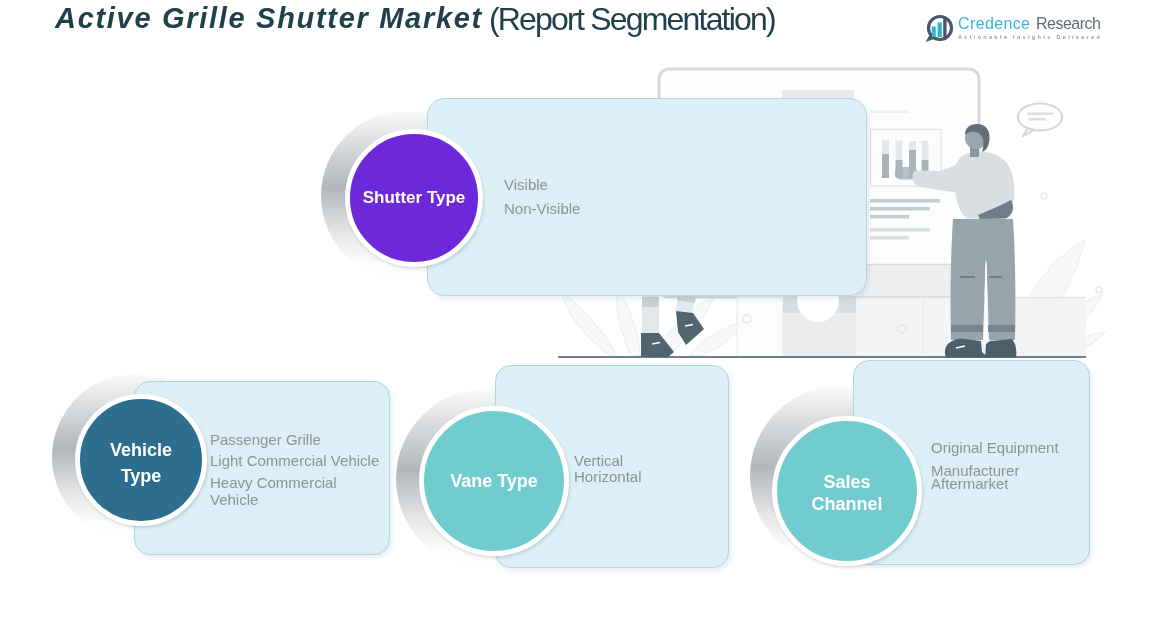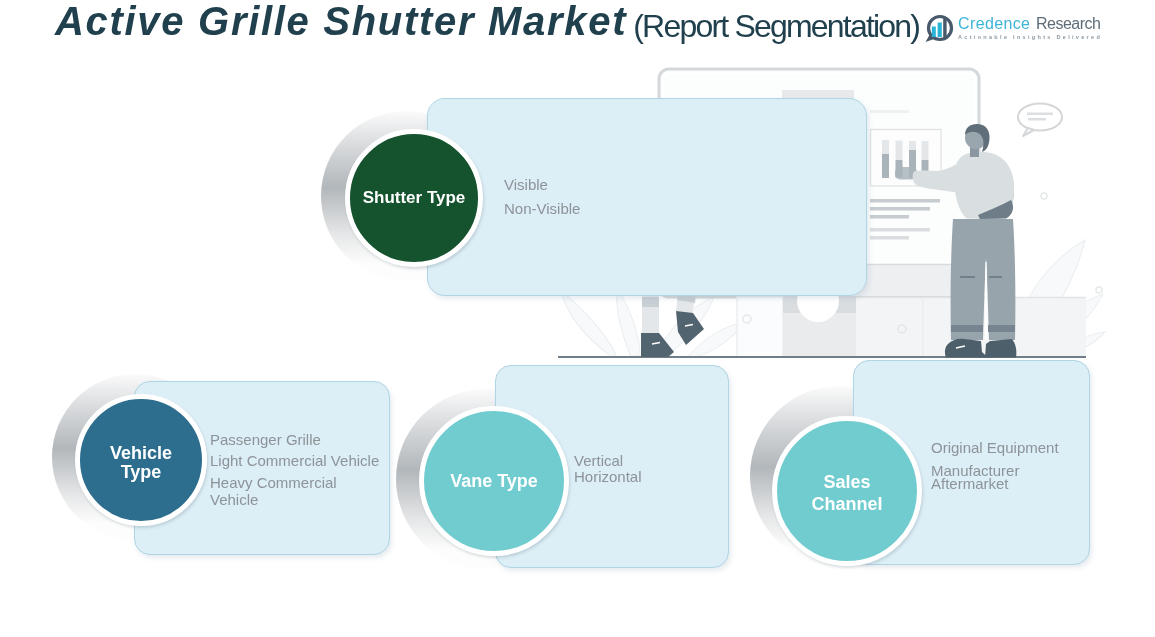--- a/index.html
+++ b/index.html
@@ -1,19 +1,19 @@
 <!DOCTYPE html>
 <html><head>
 <meta charset="utf-8">
 <style>
   html,body{margin:0;padding:0;}
   body{width:1155px;height:637px;background:#ffffff;font-family:"Liberation Sans",sans-serif;position:relative;overflow:hidden;}
   .abs{position:absolute;}
   #title{left:55px;top:-1px;color:#21404e;white-space:nowrap;z-index:5;}
-  #title .main{font-size:40px;font-weight:bold;font-style:italic;letter-spacing:1.7px;}
+  #title .main{font-size:29px;font-weight:bold;font-style:italic;letter-spacing:1.7px;}
   #title .sub{font-size:32px;font-weight:normal;letter-spacing:-1.8px;position:relative;top:2px;}
   .crescent{position:absolute;border-radius:50%;z-index:2;}
   .card{position:absolute;background:#dceef6;border:1.5px solid #b0d5e4;border-radius:18px;z-index:3;box-shadow:2px 3px 5px rgba(120,150,170,0.18);}
   .circle{position:absolute;border-radius:50%;background:#2f9596;border:5px solid #ffffff;z-index:4;display:flex;align-items:center;justify-content:center;text-align:center;color:#fff;font-weight:bold;box-shadow:1px 2px 3px rgba(100,120,130,0.25);}
   .items{position:absolute;z-index:4;color:#8d9398;}
   .items div{position:absolute;white-space:nowrap;}
 </style>
 </head>
 <body>
 
@@ -134,29 +134,29 @@
   <rect x="25.2" y="9.5" width="3.4" height="19.5" fill="#47596a"></rect>
   <rect x="13.8" y="18.5" width="4" height="10.5" fill="#2ab5d6"></rect>
   <rect x="19.6" y="14.5" width="4.2" height="14.5" fill="#2ab5d6"></rect>
   <text x="40" y="21" font-size="16" fill="#3cb4d8" textLength="72">Credence</text>
   <text x="118" y="21" font-size="16" fill="#5d6c77" textLength="65">Research</text>
   <text x="40" y="30.5" font-size="5.5" font-weight="bold" fill="#8b99a3" letter-spacing="1.2" textLength="143">Actionable Insights Delivered</text>
 </svg>
 
 <div class="crescent" style="left:321px;top:111px;width:170px;height:170px;background:linear-gradient(to bottom,#fbfbfb 0%,#dcdee0 18%,#b2b7bb 45%,#e5e6e7 72%,#fdfdfd 90%);"></div>
 <div class="card" style="left:427px;top:98px;width:438px;height:196px;"></div>
-<div class="circle" style="left:345px;top:129px;width:128px;height:128px;background:#14532d;font-size:17px;">Shutter&nbsp;Type</div>
+<div class="circle" style="left:345px;top:129px;width:128px;height:128px;background:#6d28d9;font-size:17px;">Shutter&nbsp;Type</div>
 <div class="items" style="left:504px;top:0;font-size:15px;">
   <div style="top:176px;">Visible</div>
   <div style="top:200px;">Non-Visible</div>
 </div>
 
 <div class="crescent" style="left:52px;top:374px;width:166px;height:166px;background:linear-gradient(to bottom,#fbfbfb 0%,#dcdee0 18%,#b2b7bb 45%,#e5e6e7 72%,#fdfdfd 90%);"></div>
 <div class="card" style="left:134px;top:381px;width:254px;height:172px;border-radius:16px;"></div>
-<div class="circle" style="left:75px;top:394px;width:122px;height:122px;background:#2d6e8f;font-size:18px;line-height:19px;">
+<div class="circle" style="left:75px;top:394px;width:122px;height:122px;background:#2d6e8f;font-size:18px;line-height:26px;">
     <span style="position:relative;top:3px;">Vehicle<br>Type</span>
   </div>
 <div class="items" style="left:210px;top:0;font-size:15px;">
   <div style="top:431px;">Passenger Grille</div>
   <div style="top:452px;">Light Commercial Vehicle</div>
   <div style="top:474px;white-space:normal;width:150px;line-height:17px;">Heavy Commercial Vehicle</div>
 </div>
 
 <div class="crescent" style="left:396px;top:389px;width:180px;height:180px;background:linear-gradient(to bottom,#fbfbfb 0%,#dcdee0 18%,#b2b7bb 45%,#e5e6e7 72%,#fdfdfd 90%);"></div>
 <div class="card" style="left:495px;top:365px;width:232px;height:201px;border-radius:16px;"></div>

